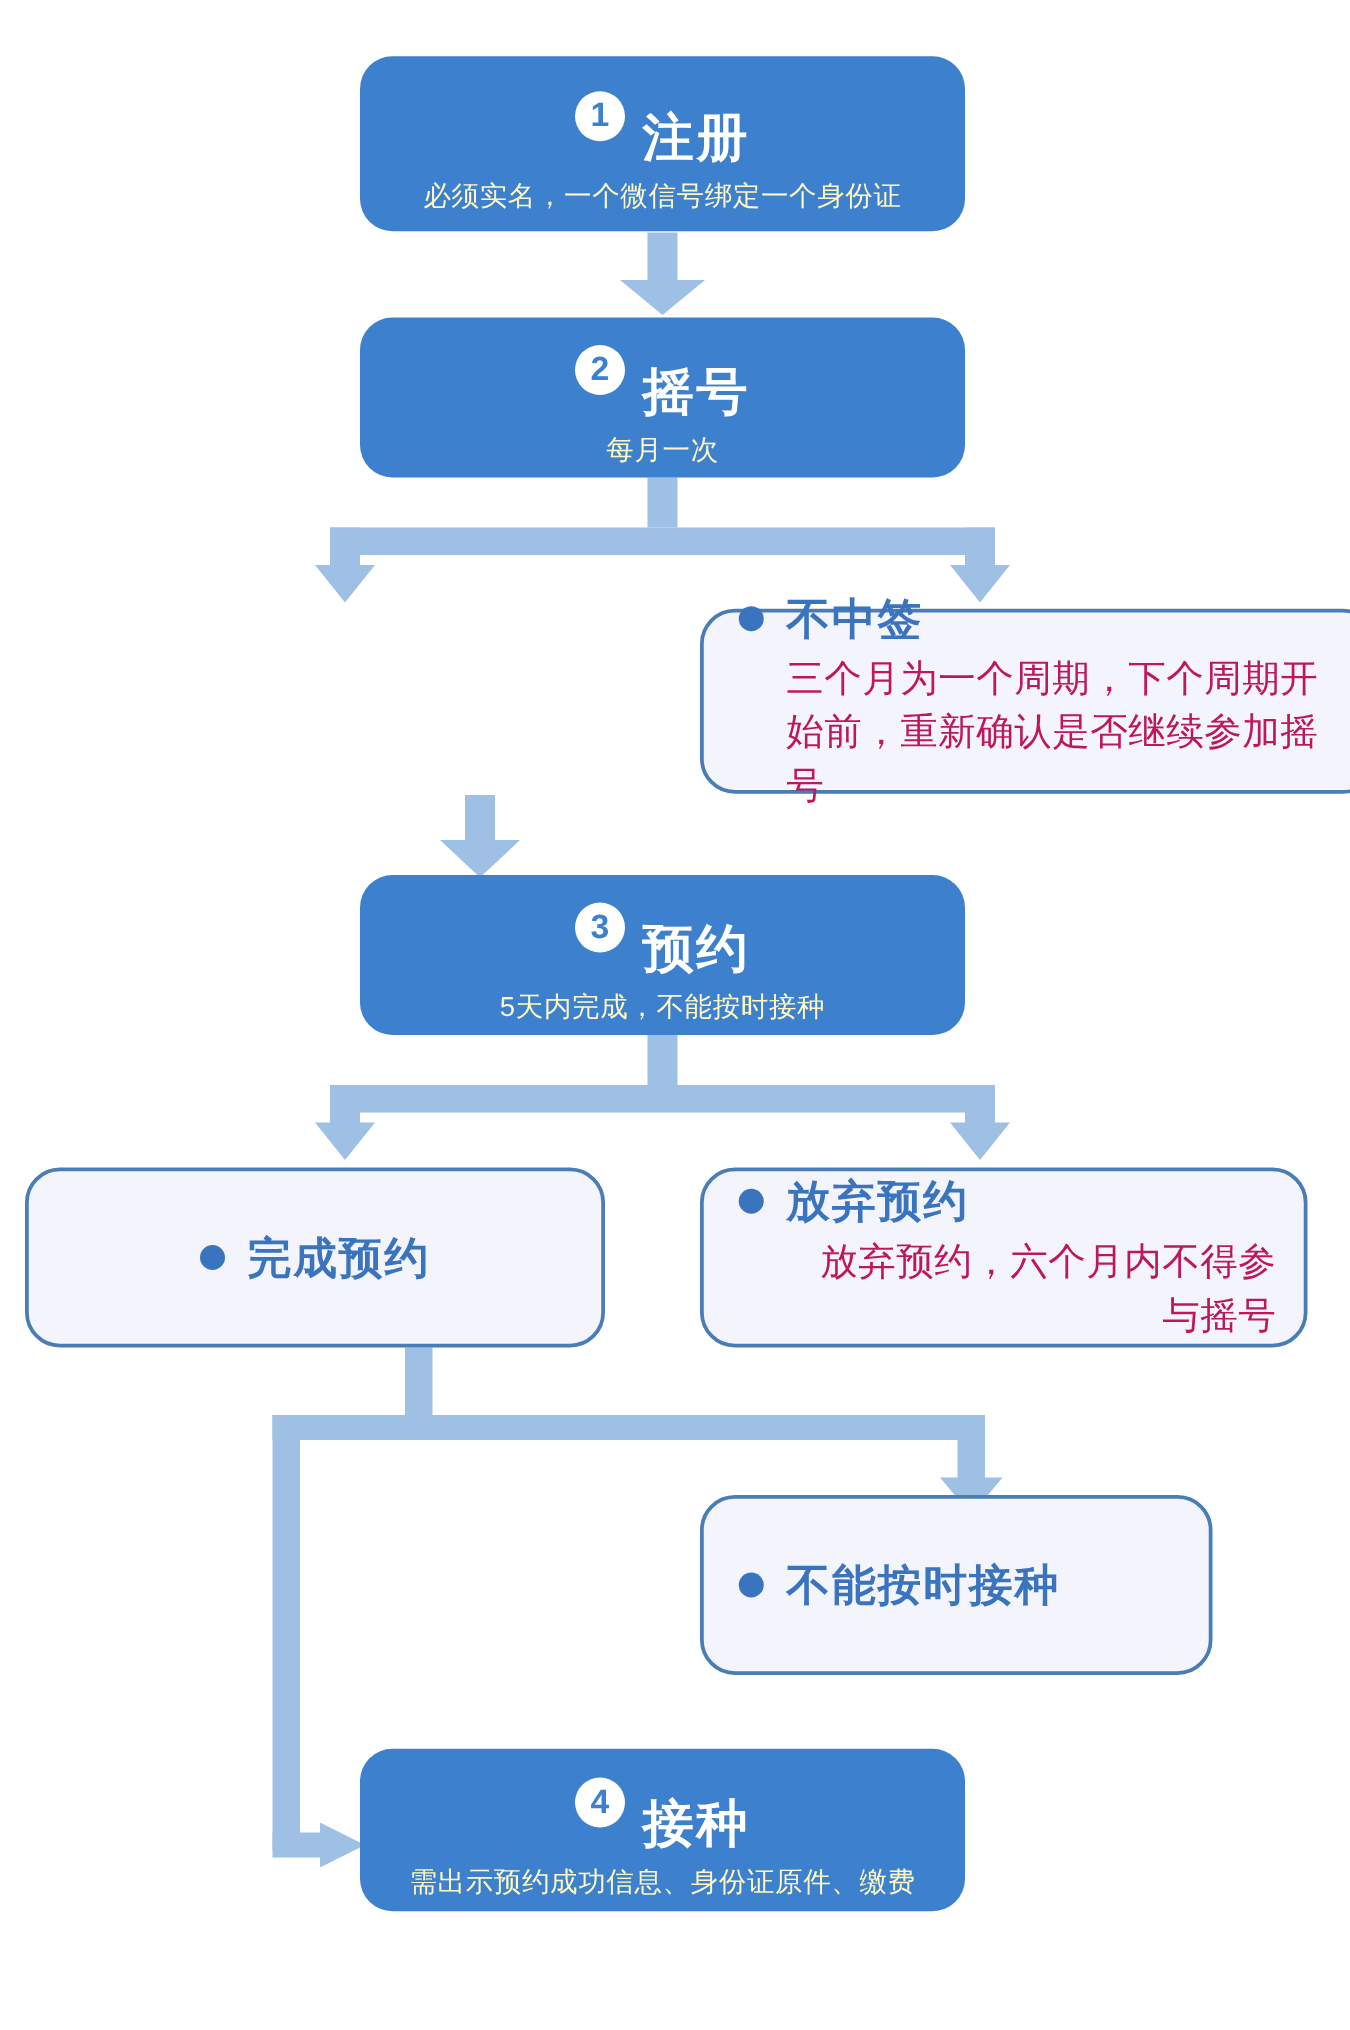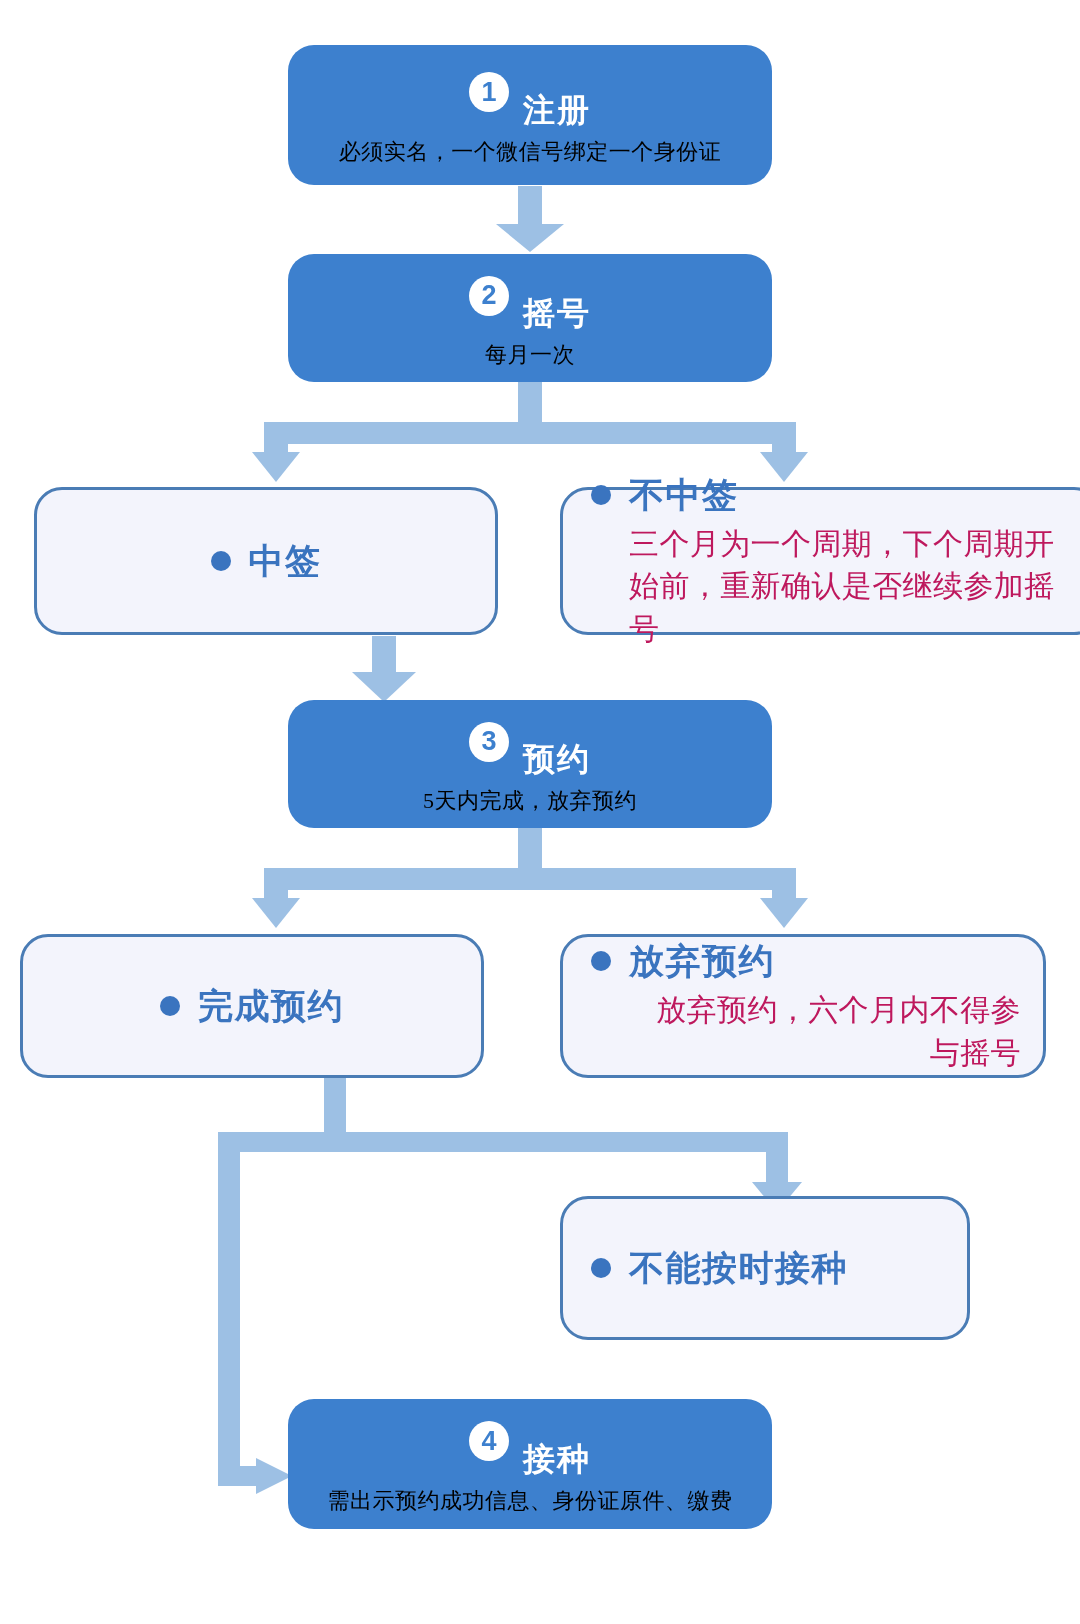--- a/index.html
+++ b/index.html
@@ -53,33 +53,32 @@
     background: #ffffff;
     color: #3d80ce;
     font-size: 27px;
     font-weight: bold;
     display: flex;
     align-items: center;
     justify-content: center;
     flex: none;
   }
   .step-title {
-    font-size: 32px;
+    font-size: 41px;
     font-weight: bold;
     letter-spacing: 2px;
     white-space: nowrap;
     margin-top: 36px;
   }
   .step-sub {
     font-size: 22px;
     margin-top: 9px;
     letter-spacing: 0.5px;
     white-space: nowrap;
-    color: #000000;
-    font-family: Liberation Serif, serif;
+    color: #fef9c3;
   }
 
   
   .branch-box {
     position: absolute;
     background: #f3f4fc;
     border: 3px solid #4a7cb5;
     border-radius: 28px;
     box-sizing: border-box;
     display: flex;
@@ -181,41 +180,35 @@
   </div>
 
   <div class="step-box" style="left:288px; top:254px; width:484px; height:128px;">
     <div class="step-head">
       <span class="step-num">2</span>
       <span class="step-title">摇号</span>
     </div>
     <div class="step-sub">每月一次</div>
   </div>
 
-  <div class="branch-box centered" style="left:34px; top:487px; width:464px; height:148px;">
-    <div class="branch-head">
-      <span class="bullet"></span>
-      <span class="branch-title">中签</span>
-    </div>
-  </div>
 
   <div class="branch-box left-aligned" style="left:560px; top:487px; width:542px; height:148px;">
     <div class="branch-head">
       <span class="bullet"></span>
       <span class="branch-title">不中签</span>
     </div>
     <div class="branch-body">三个月为一个周期，下个周期开始前，重新确认是否继续参加摇号</div>
   </div>
 
   <div class="step-box" style="left:288px; top:700px; width:484px; height:128px;">
     <div class="step-head">
       <span class="step-num">3</span>
       <span class="step-title">预约</span>
     </div>
-    <div class="step-sub">5天内完成，放弃预约</div>
+    <div class="step-sub">5天内完成，不能按时接种</div>
   </div>
 
   <div class="branch-box centered" style="left:20px; top:934px; width:464px; height:144px;">
     <div class="branch-head">
       <span class="bullet"></span>
       <span class="branch-title">完成预约</span>
     </div>
   </div>
 
   <div class="branch-box left-aligned" style="left:560px; top:934px; width:486px; height:144px;text-align:right;">

